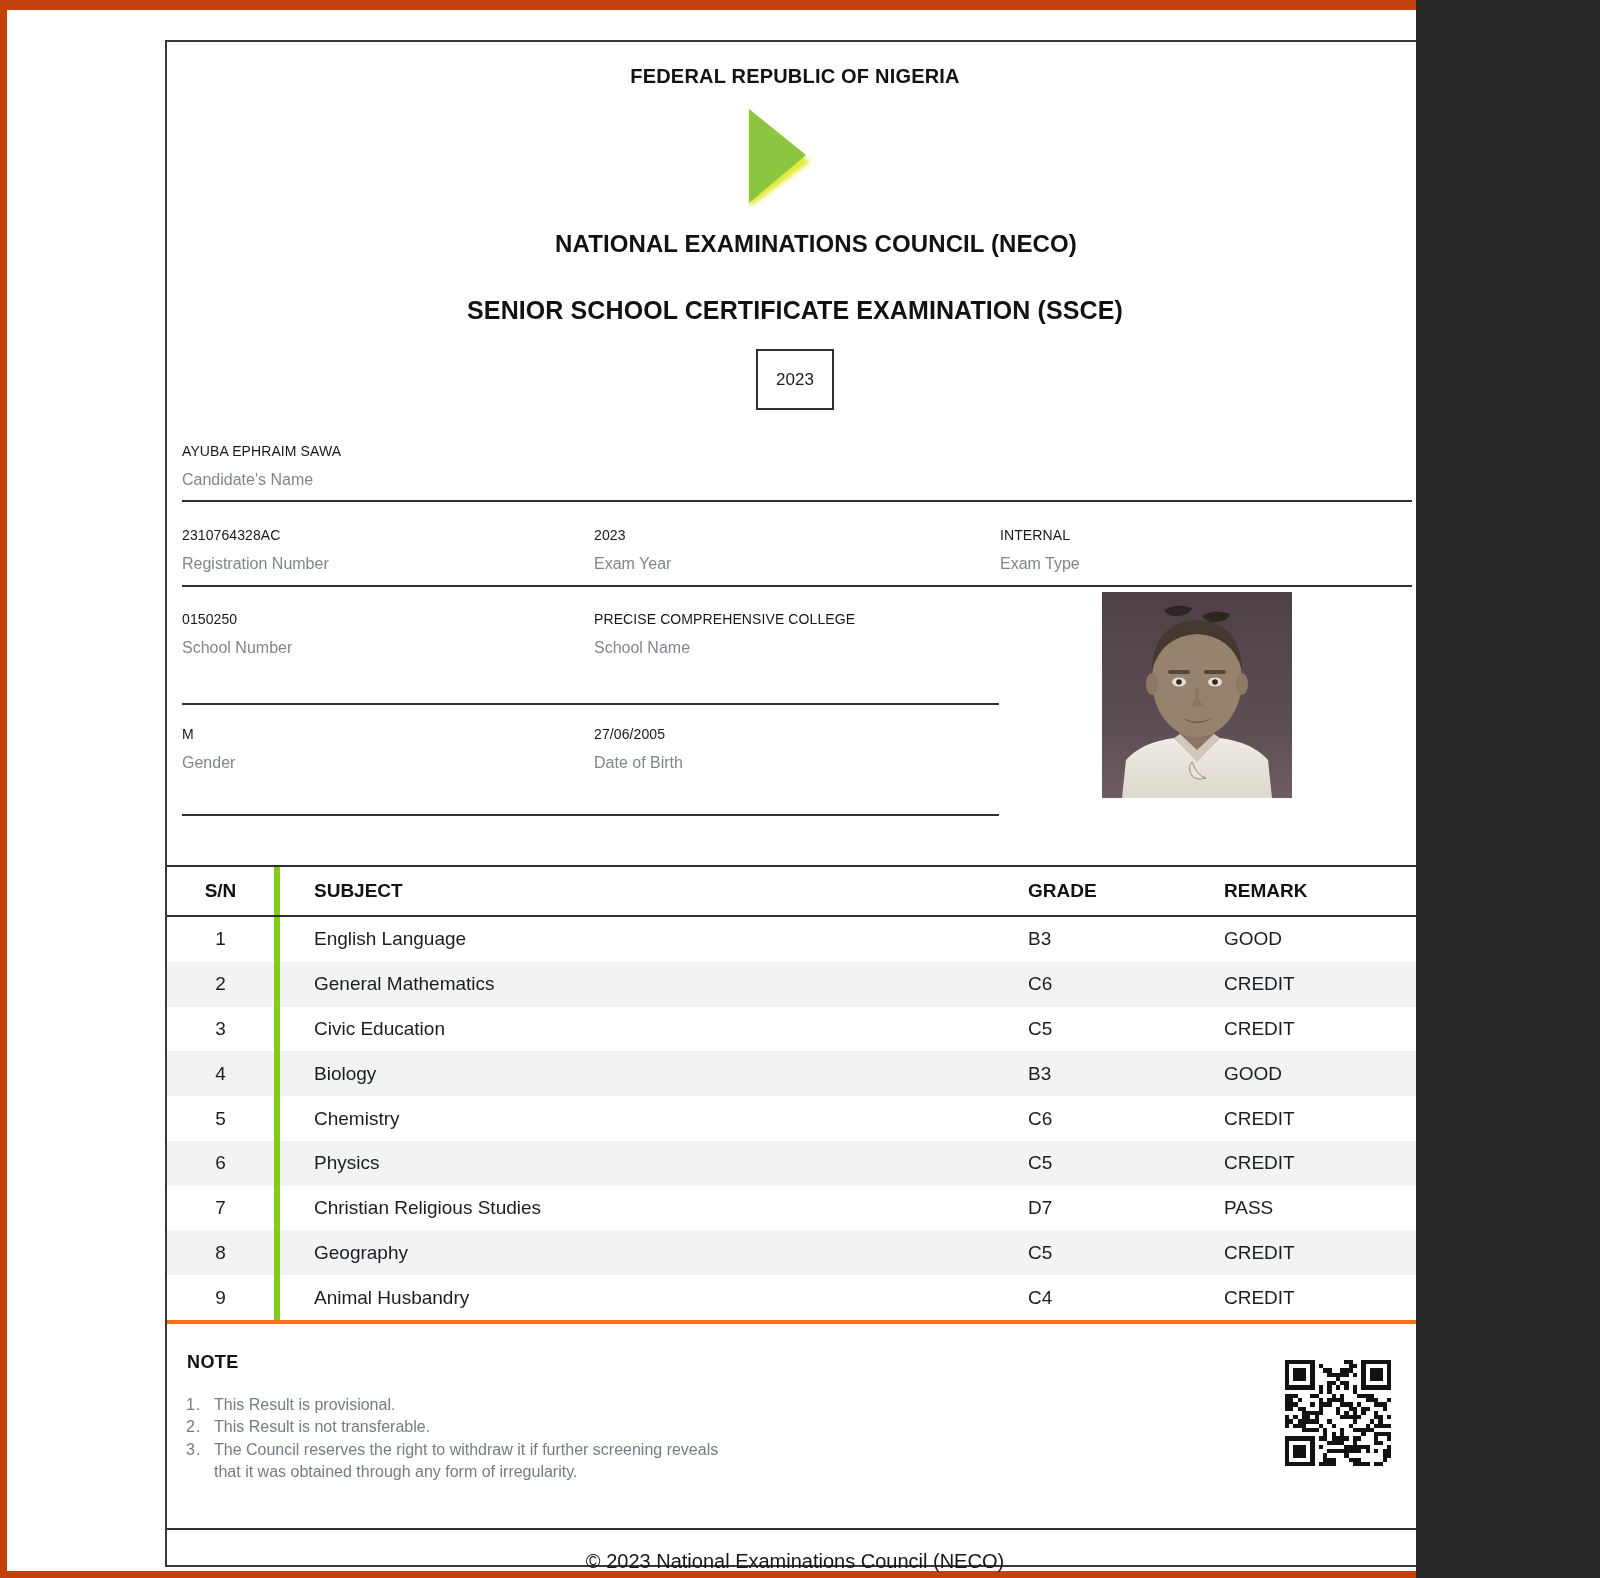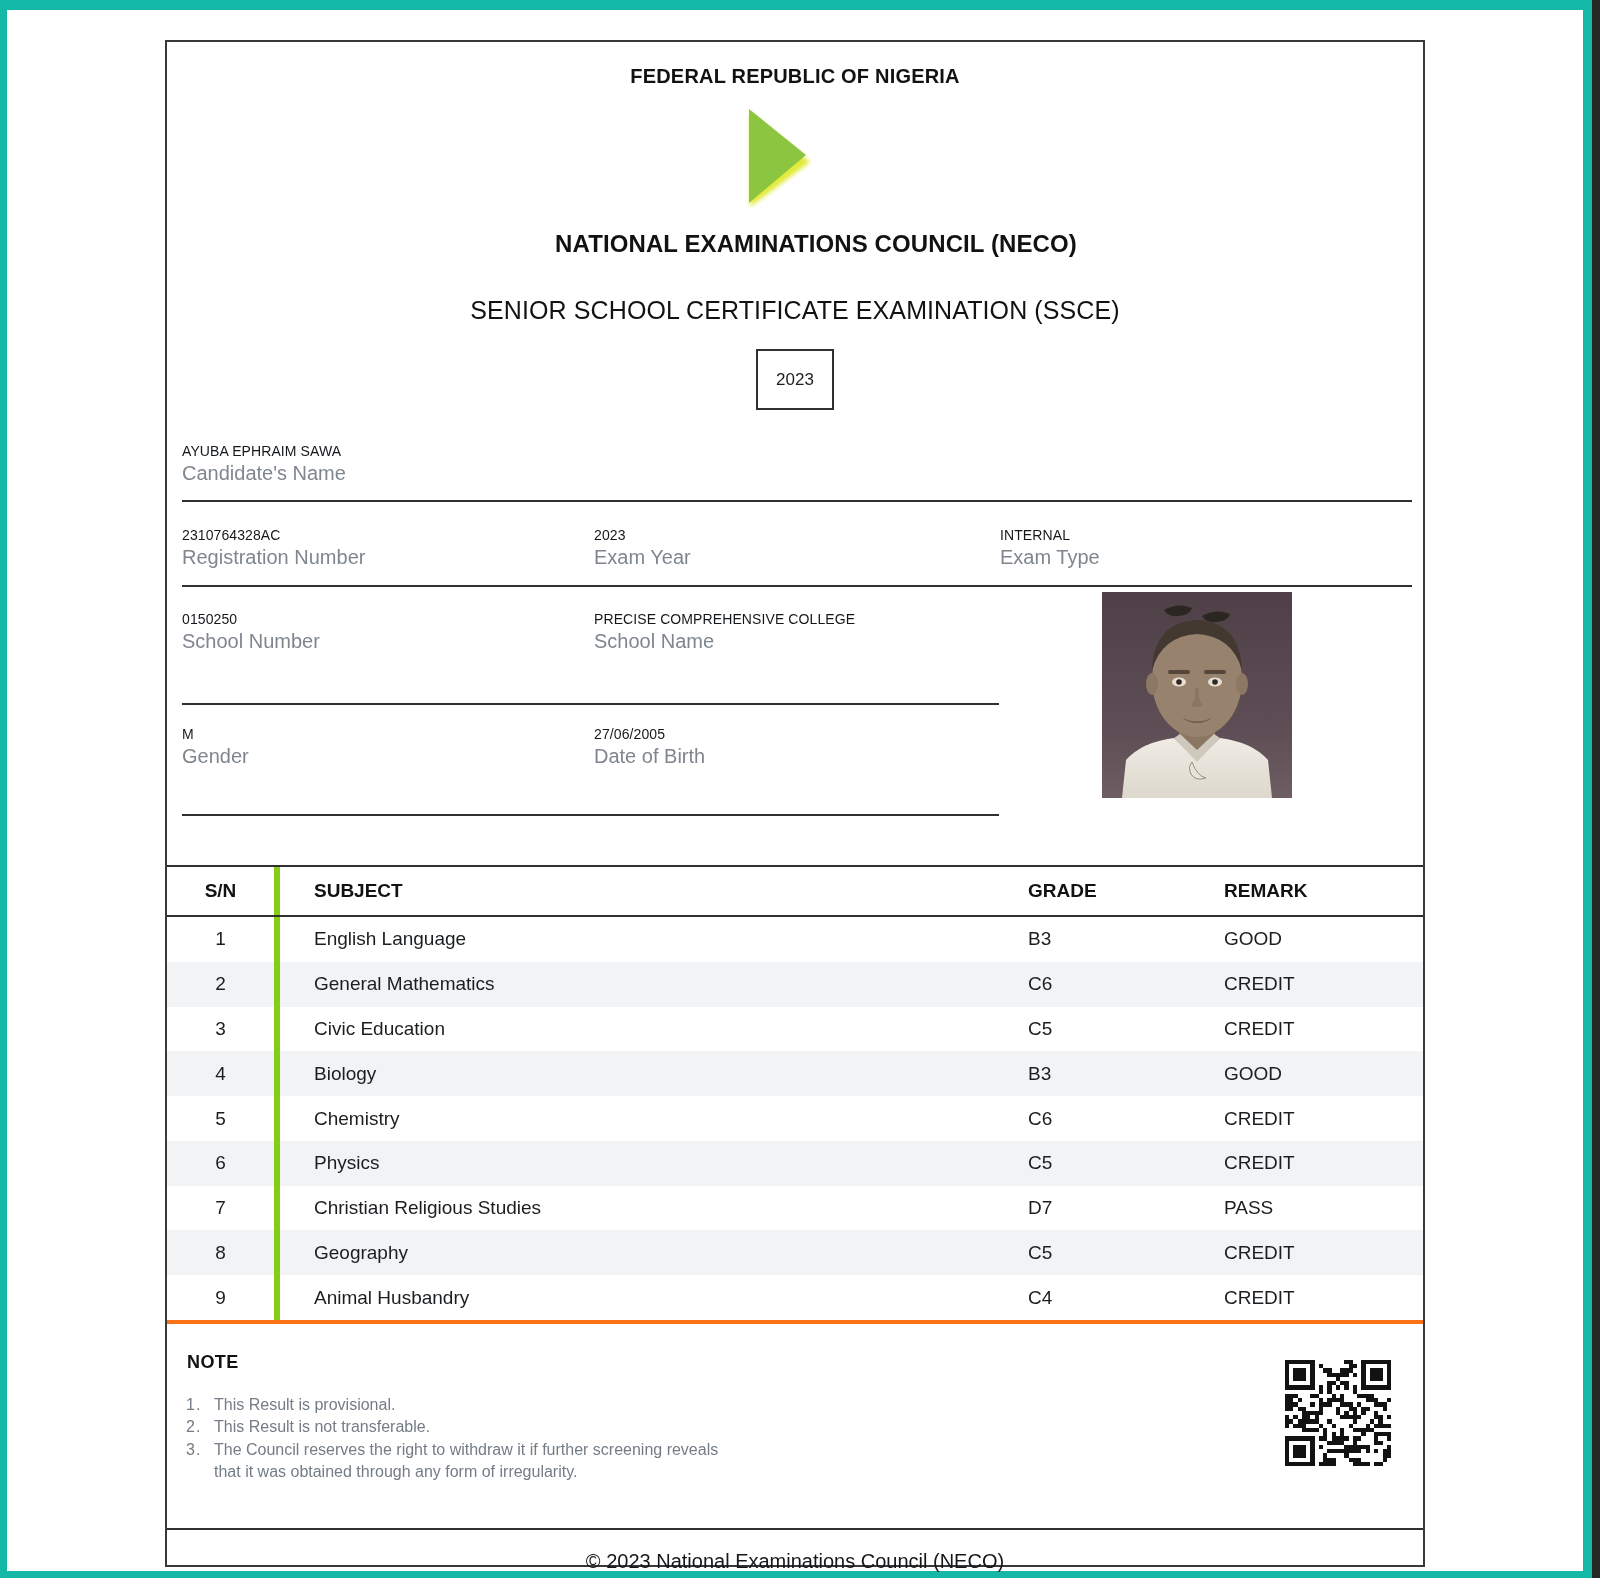--- a/index.html
+++ b/index.html
@@ -1,37 +1,37 @@
 <!DOCTYPE html>
 <html><head>
 <meta charset="utf-8">
 <style>
   * { margin:0; padding:0; box-sizing:border-box; }
   body { font-family:"Liberation Sans", sans-serif; background:#262626; }
-  .viewport { position:relative; width:1592px; height:1578px; background:#14b8a6; overflow:hidden; }
+  .viewport { position:relative; width:1416px; height:1578px; background:#c2410c; overflow:hidden; }
   .page { position:absolute; left:7px; top:10px; width:1576px; height:1561px; background:#ffffff; }
   .certificate { position:absolute; left:158px; top:30px; width:1260px; height:1527px;
                  background:#fff; border:2px solid #37393b; }
 
   
   .cert-country { position:absolute; top:23px; left:0; width:100%; text-align:center;
                   font-size:20px; font-weight:bold; color:#101214; letter-spacing:.2px; }
   .logo-triangle { position:absolute; left:579px; top:65px; width:66px; height:100px; }
   .cert-council { position:absolute; top:188px; left:0; width:100%; text-align:center;
                   font-size:24px; font-weight:bold; color:#101214; letter-spacing:.1px;padding-left:42px; }
   .cert-exam { position:absolute; top:254px; left:0; width:100%; text-align:center;
-               font-size:25px; font-weight:normal; color:#101214; letter-spacing:.1px; }
+               font-size:25px; font-weight:bold; color:#101214; letter-spacing:.1px; }
   .year-box { position:absolute; left:589px; top:307px; width:78px; height:61px;
               border:2px solid #2e3032; display:flex; align-items:center; justify-content:center;
               font-size:17px; color:#1b1e21; }
 
   
   .fgroup { position:absolute; }
   .fvalue { font-size:14px; font-weight:normal; color:#15181b; line-height:22px; letter-spacing:.1px; }
-  .flabel { font-size:20px; color:#7f868e; line-height:22px; }
+  .flabel { font-size:16px; color:#7f868e; line-height:22px; margin-top:7px; }
   .g-name        { left:15px;  top:398px; }
   .g-reg         { left:15px;  top:482px; }
   .g-examyear    { left:427px; top:482px; }
   .g-examtype    { left:833px; top:482px; }
   .g-schoolnum   { left:15px;  top:566px; }
   .g-schoolname  { left:427px; top:566px; }
   .g-gender      { left:15px;  top:681px; }
   .g-dob         { left:427px; top:681px; }
 
   .hrule { position:absolute; height:2px; background:#2e3032; left:15px; }

